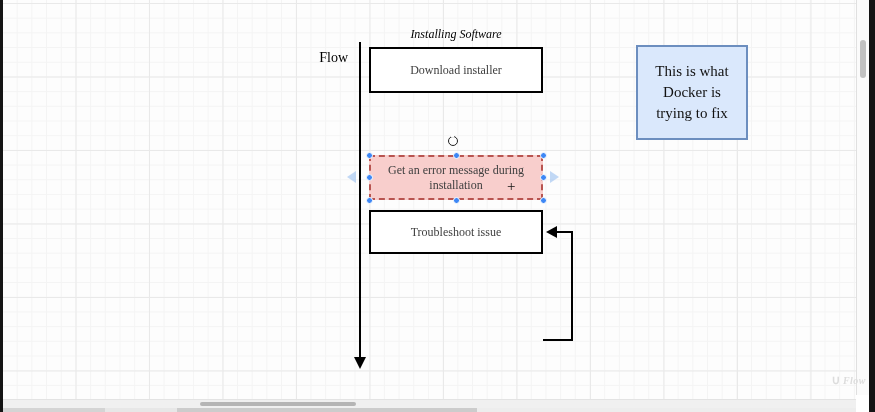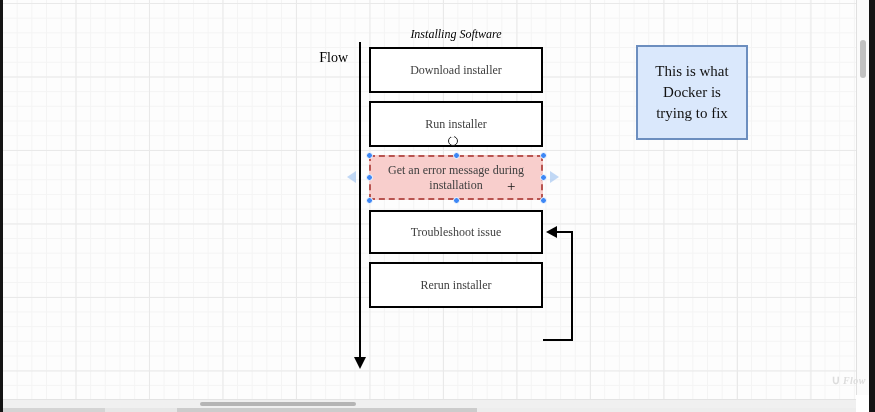--- a/index.html
+++ b/index.html
@@ -128,24 +128,22 @@
 <div id="screen">
 
   <div class="canvas"></div>
 
   <div class="diagram-title">Installing Software</div>
   <div class="flow-label">Flow</div>
   <div class="flow-line"></div>
   <div class="flow-arrowhead"></div>
 
   <div class="box b1">Download installer</div>
-  <div class="box b2">Run installer</div>
   <div class="box b3 error selected">Get an error message during installation</div>
   <div class="box b4">Troubleshoot issue</div>
-  <div class="box b5">Rerun installer</div>
 
   <div class="loop-seg loop-bottom"></div>
   <div class="loop-seg loop-vert"></div>
   <div class="loop-seg loop-top"></div>
   <div class="loop-arrowhead"></div>
 
   <div class="note">This is what Docker is trying to fix</div>
 
   <div class="handle" style="left:365.5px;top:151.5px;"></div>
   <div class="handle" style="left:452.5px;top:151.5px;"></div>

